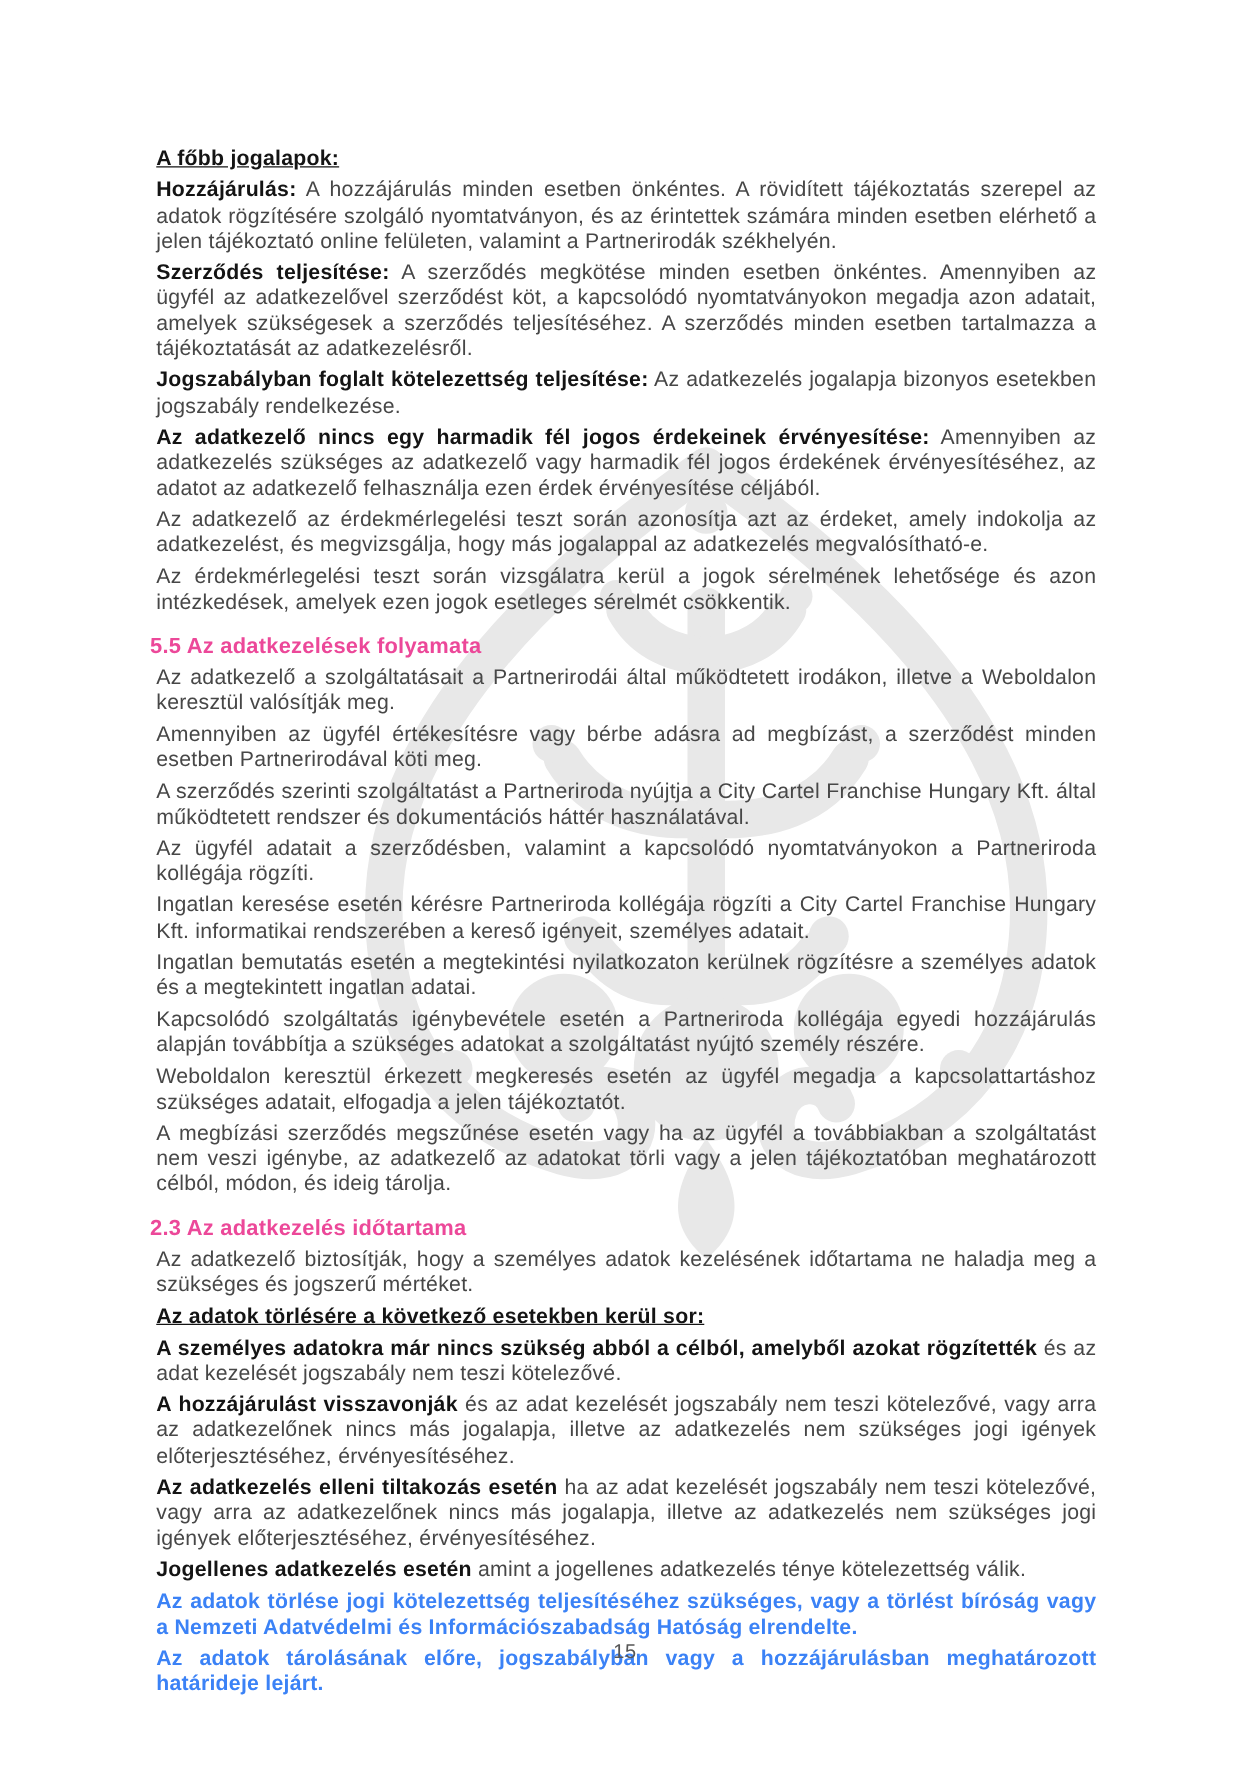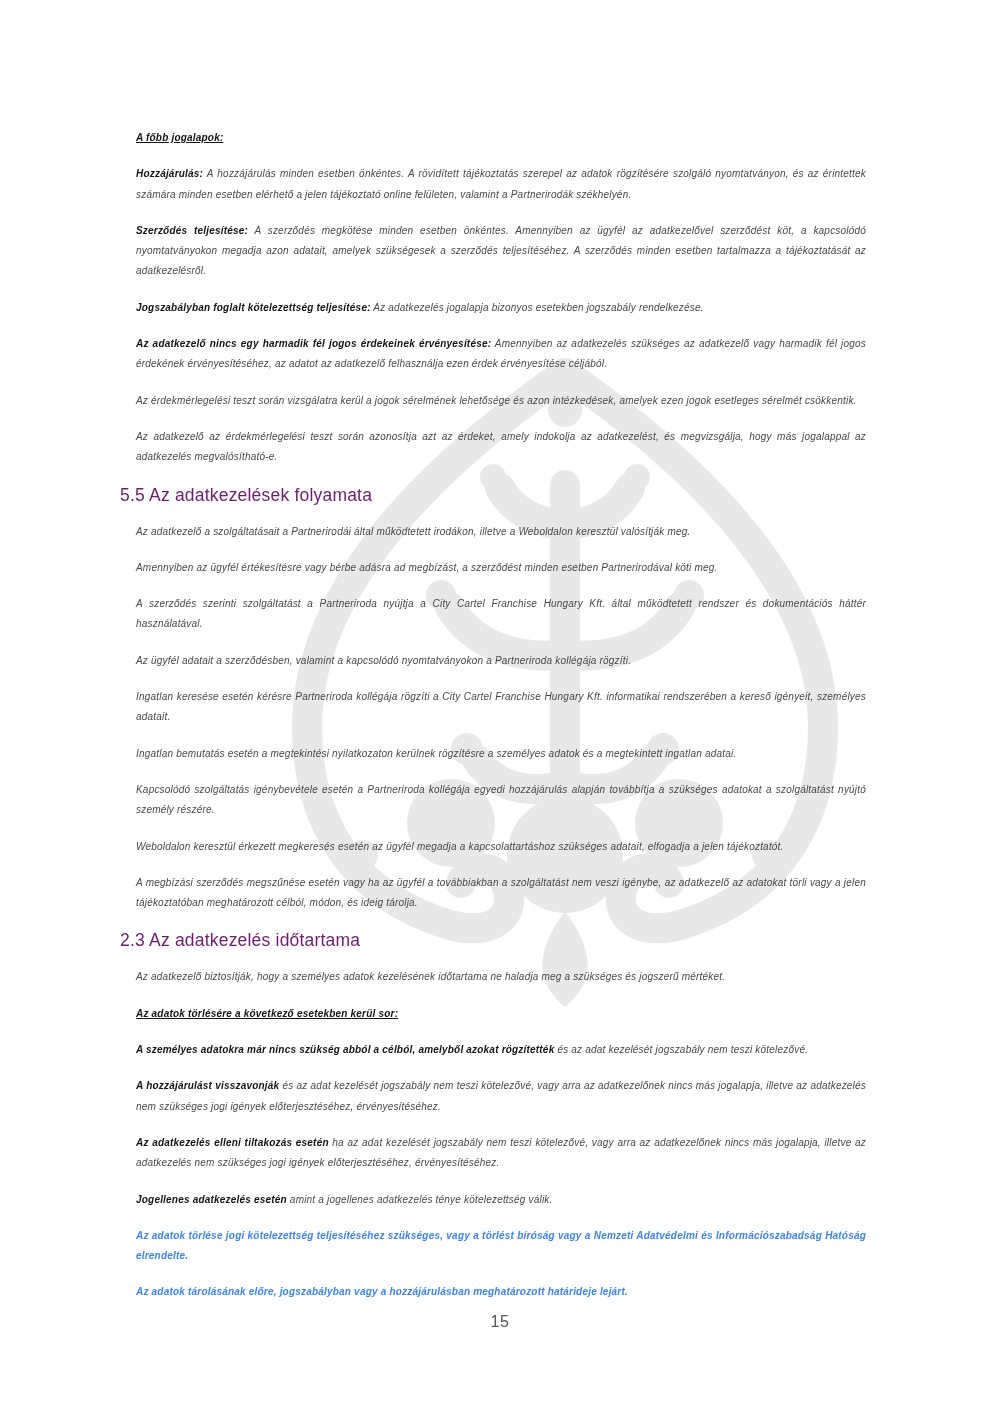--- a/index.html
+++ b/index.html
@@ -1,21 +1,21 @@
 <!DOCTYPE html>
 <html><head>
 <meta charset="utf-8">
 <style>
   html,body{margin:0;padding:0;background:#ffffff;}
   .page{position:relative;width:1000px;height:1414px;background:#ffffff;overflow:hidden;
         font-family:"Liberation Sans",sans-serif;}
   .wm{position:absolute;left:245px;top:355px;width:640px;height:680px;z-index:0;}
   .doc{position:absolute;left:120px;top:112px;width:762px;z-index:1;color:#474747;}
-  .doc p{margin:16px;text-align:justify;font-size:10px;line-height:20.3px;letter-spacing:0.2px;font-style:italic;}
-  .doc h2{margin:13px 0 3px 0;font-size:17.5px;line-height:22px;font-weight:400;color:#701a75;letter-spacing:0.2px;}
+  .doc p{margin:5px;text-align:justify;font-size:17px;line-height:20.3px;letter-spacing:0.2px;}
+  .doc h2{margin:13px 0 3px 0;font-size:17.5px;line-height:22px;font-weight:700;color:#ec4899;letter-spacing:0.2px;}
   .b{font-weight:700;color:#141414;}
   .bu{font-weight:700;color:#141414;text-decoration:underline;}
   .pb{font-weight:700;color:#3b82f6;}
   .pagenum{position:absolute;top:1313px;left:0;width:100%;text-align:center;
            font-size:16px;color:#565656;letter-spacing:0.5px;z-index:1;}
 </style>
 </head>
 <body>
 
 <div class="page">
@@ -48,22 +48,22 @@
       <path d="M320 556 C 294 592, 286 624, 320 652 C 354 624, 346 592, 320 556 Z"></path>
     </g>
   </svg>
 
   <div class="doc">
     <p><span class="bu">A főbb jogalapok:</span></p>
     <p><span class="b">Hozzájárulás:</span><span> A hozzájárulás minden esetben önkéntes. A rövidített tájékoztatás szerepel az adatok rögzítésére szolgáló nyomtatványon, és az érintettek számára minden esetben elérhető a jelen tájékoztató online felületen, valamint a Partnerirodák székhelyén.</span></p>
     <p><span class="b">Szerződés teljesítése:</span><span> A szerződés megkötése minden esetben önkéntes. Amennyiben az ügyfél az adatkezelővel szerződést köt, a kapcsolódó nyomtatványokon megadja azon adatait, amelyek szükségesek a szerződés teljesítéséhez. A szerződés minden esetben tartalmazza a tájékoztatását az adatkezelésről.</span></p>
     <p><span class="b">Jogszabályban foglalt kötelezettség teljesítése:</span><span> Az adatkezelés jogalapja bizonyos esetekben jogszabály rendelkezése.</span></p>
     <p><span class="b">Az adatkezelő nincs egy harmadik fél jogos érdekeinek érvényesítése:</span><span> Amennyiben az adatkezelés szükséges az adatkezelő vagy harmadik fél jogos érdekének érvényesítéséhez, az adatot az adatkezelő felhasználja ezen érdek érvényesítése céljából.</span></p>
+    <p>Az adatkezelő az érdekmérlegelési teszt során azonosítja azt az érdeket, amely indokolja az adatkezelést, és megvizsgálja, hogy más jogalappal az adatkezelés megvalósítható-e.</p>
     <p>Az érdekmérlegelési teszt során vizsgálatra kerül a jogok sérelmének lehetősége és azon intézkedések, amelyek ezen jogok esetleges sérelmét csökkentik.</p>
-    <p>Az adatkezelő az érdekmérlegelési teszt során azonosítja azt az érdeket, amely indokolja az adatkezelést, és megvizsgálja, hogy más jogalappal az adatkezelés megvalósítható-e.</p>
 
     <h2>5.5 Az adatkezelések folyamata</h2>
     <p>Az adatkezelő a szolgáltatásait a Partnerirodái által működtetett irodákon, illetve a Weboldalon keresztül valósítják meg.</p>
     <p>Amennyiben az ügyfél értékesítésre vagy bérbe adásra ad megbízást, a szerződést minden esetben Partnerirodával köti meg.</p>
     <p>A szerződés szerinti szolgáltatást a Partneriroda nyújtja a City Cartel Franchise Hungary Kft. által működtetett rendszer és dokumentációs háttér használatával.</p>
     <p>Az ügyfél adatait a szerződésben, valamint a kapcsolódó nyomtatványokon a Partneriroda kollégája rögzíti.</p>
     <p>Ingatlan keresése esetén kérésre Partneriroda kollégája rögzíti a City Cartel Franchise Hungary Kft. informatikai rendszerében a kereső igényeit, személyes adatait.</p>
     <p>Ingatlan bemutatás esetén a megtekintési nyilatkozaton kerülnek rögzítésre a személyes adatok és a megtekintett ingatlan adatai.</p>
     <p>Kapcsolódó szolgáltatás igénybevétele esetén a Partneriroda kollégája egyedi hozzájárulás alapján továbbítja a szükséges adatokat a szolgáltatást nyújtó személy részére.</p>
     <p>Weboldalon keresztül érkezett megkeresés esetén az ügyfél megadja a kapcsolattartáshoz szükséges adatait, elfogadja a jelen tájékoztatót.</p>

